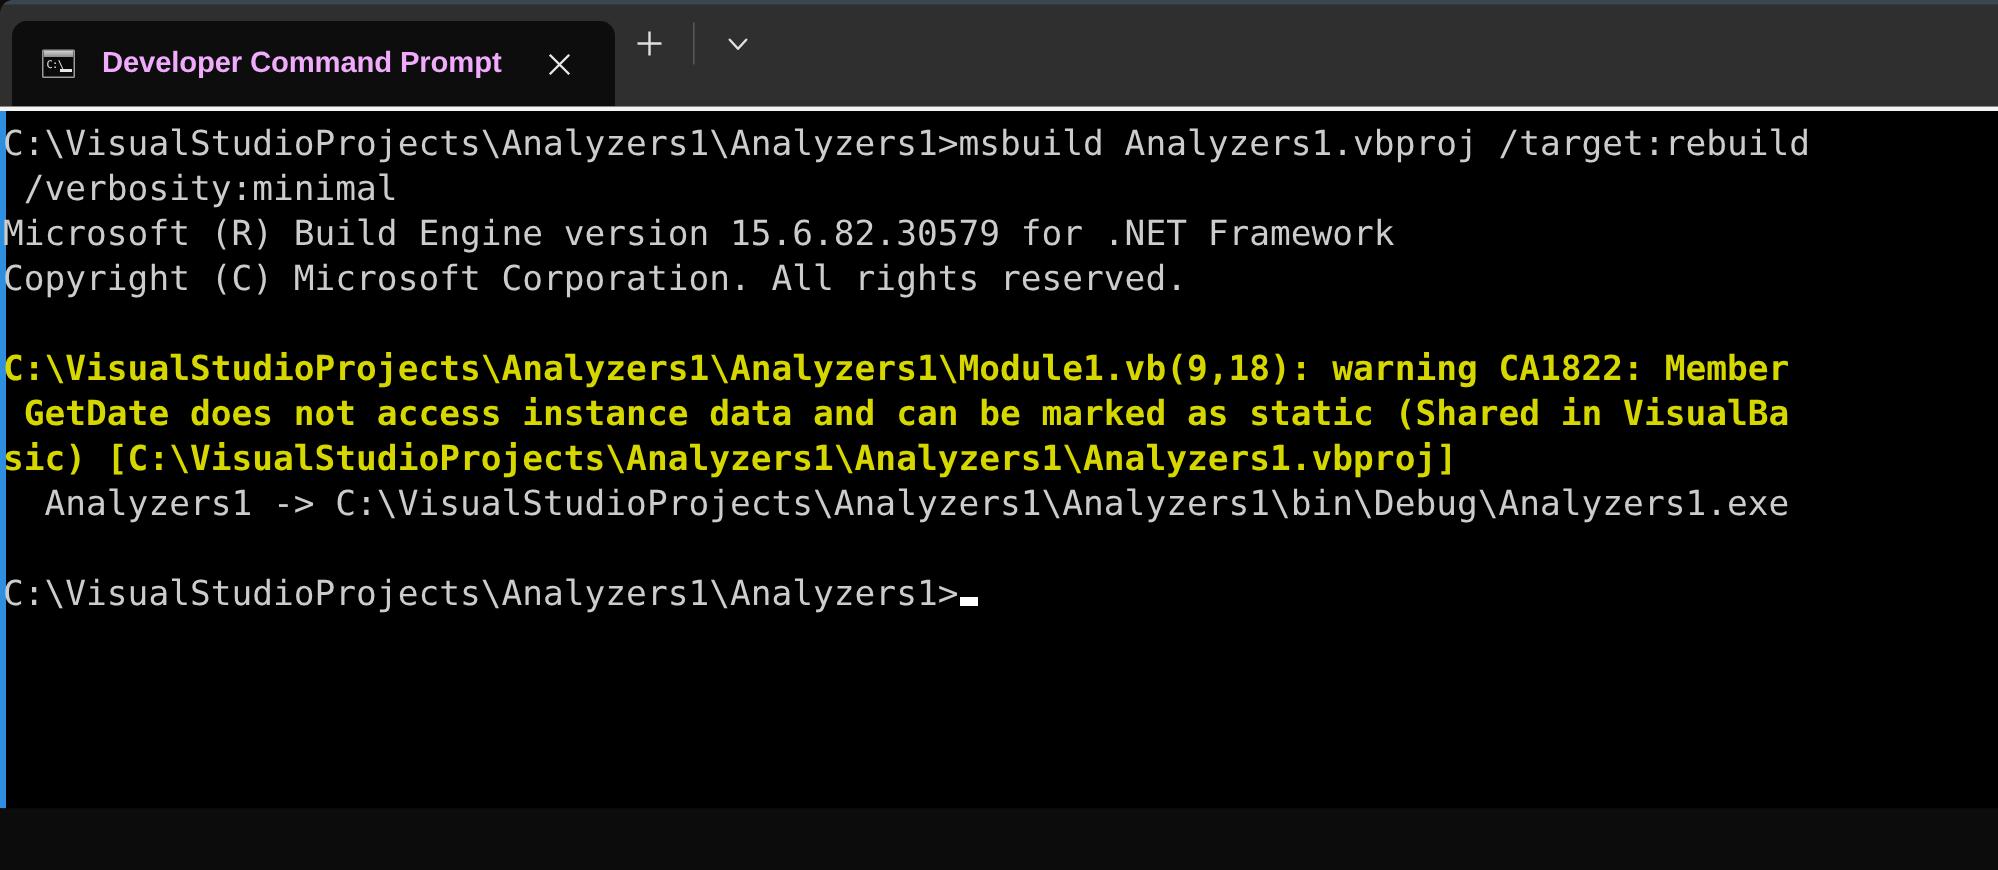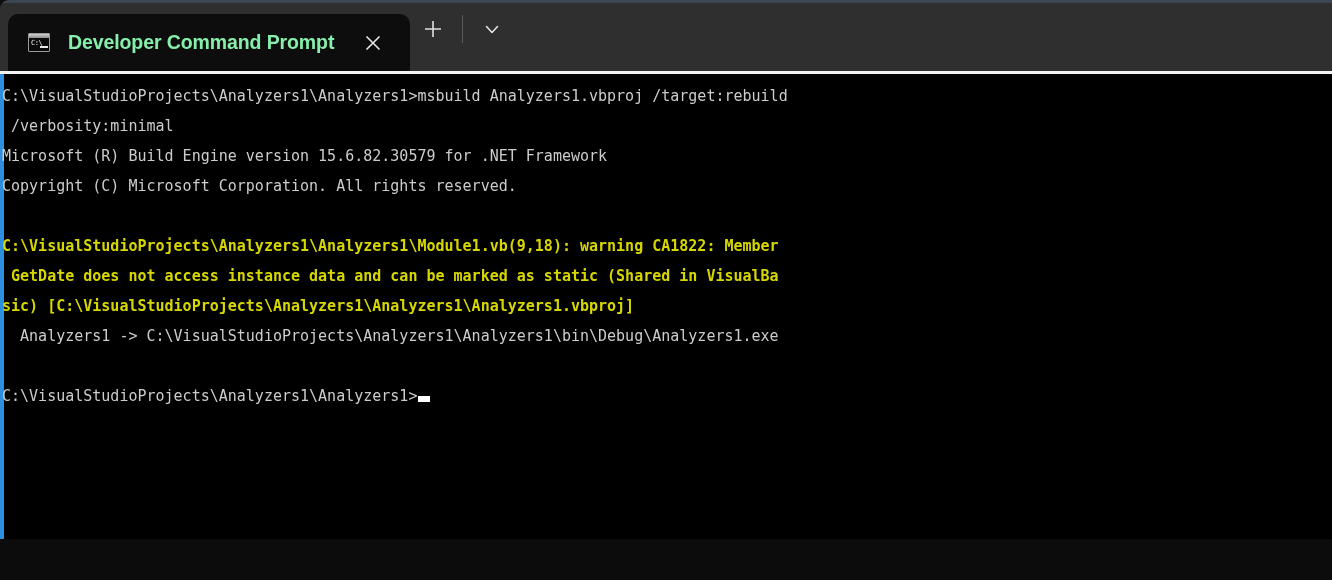--- a/index.html
+++ b/index.html
@@ -103,21 +103,21 @@
     top: 12px;
     width: 8px;
     height: 2px;
     background: #e8e8e8;
   }
 
   .tab-title {
     margin-left: 18px;
     font-size: 19.5px;
     font-weight: bold;
-    color: #86efac;
+    color: #f0abfc;
     letter-spacing: -0.1px;
     white-space: nowrap;
   }
 
   .tab-close {
     margin-left: 22px;
     margin-right: 18px;
     width: 34px;
     height: 34px;
     display: flex;
@@ -175,21 +175,21 @@
     width: 4px;
     height: 465px;
     background: #2e8fe0;
   }
   .term-body {
     position: absolute;
     left: 0;
     top: 0;
     padding: 7px 0 0 2px;
     font-family: "DejaVu Sans Mono", "Liberation Mono", monospace;
-    font-size: 15px;
+    font-size: 23px;
     line-height: 30px;
     white-space: pre;
     letter-spacing: 0px;
   }
   .ln { height: 30px; }
   .c-white  { color: #cccccc; }
   .c-yellow { color: #d7d700; font-weight: bold; }
 
   .cursor {
     display: inline-block;

